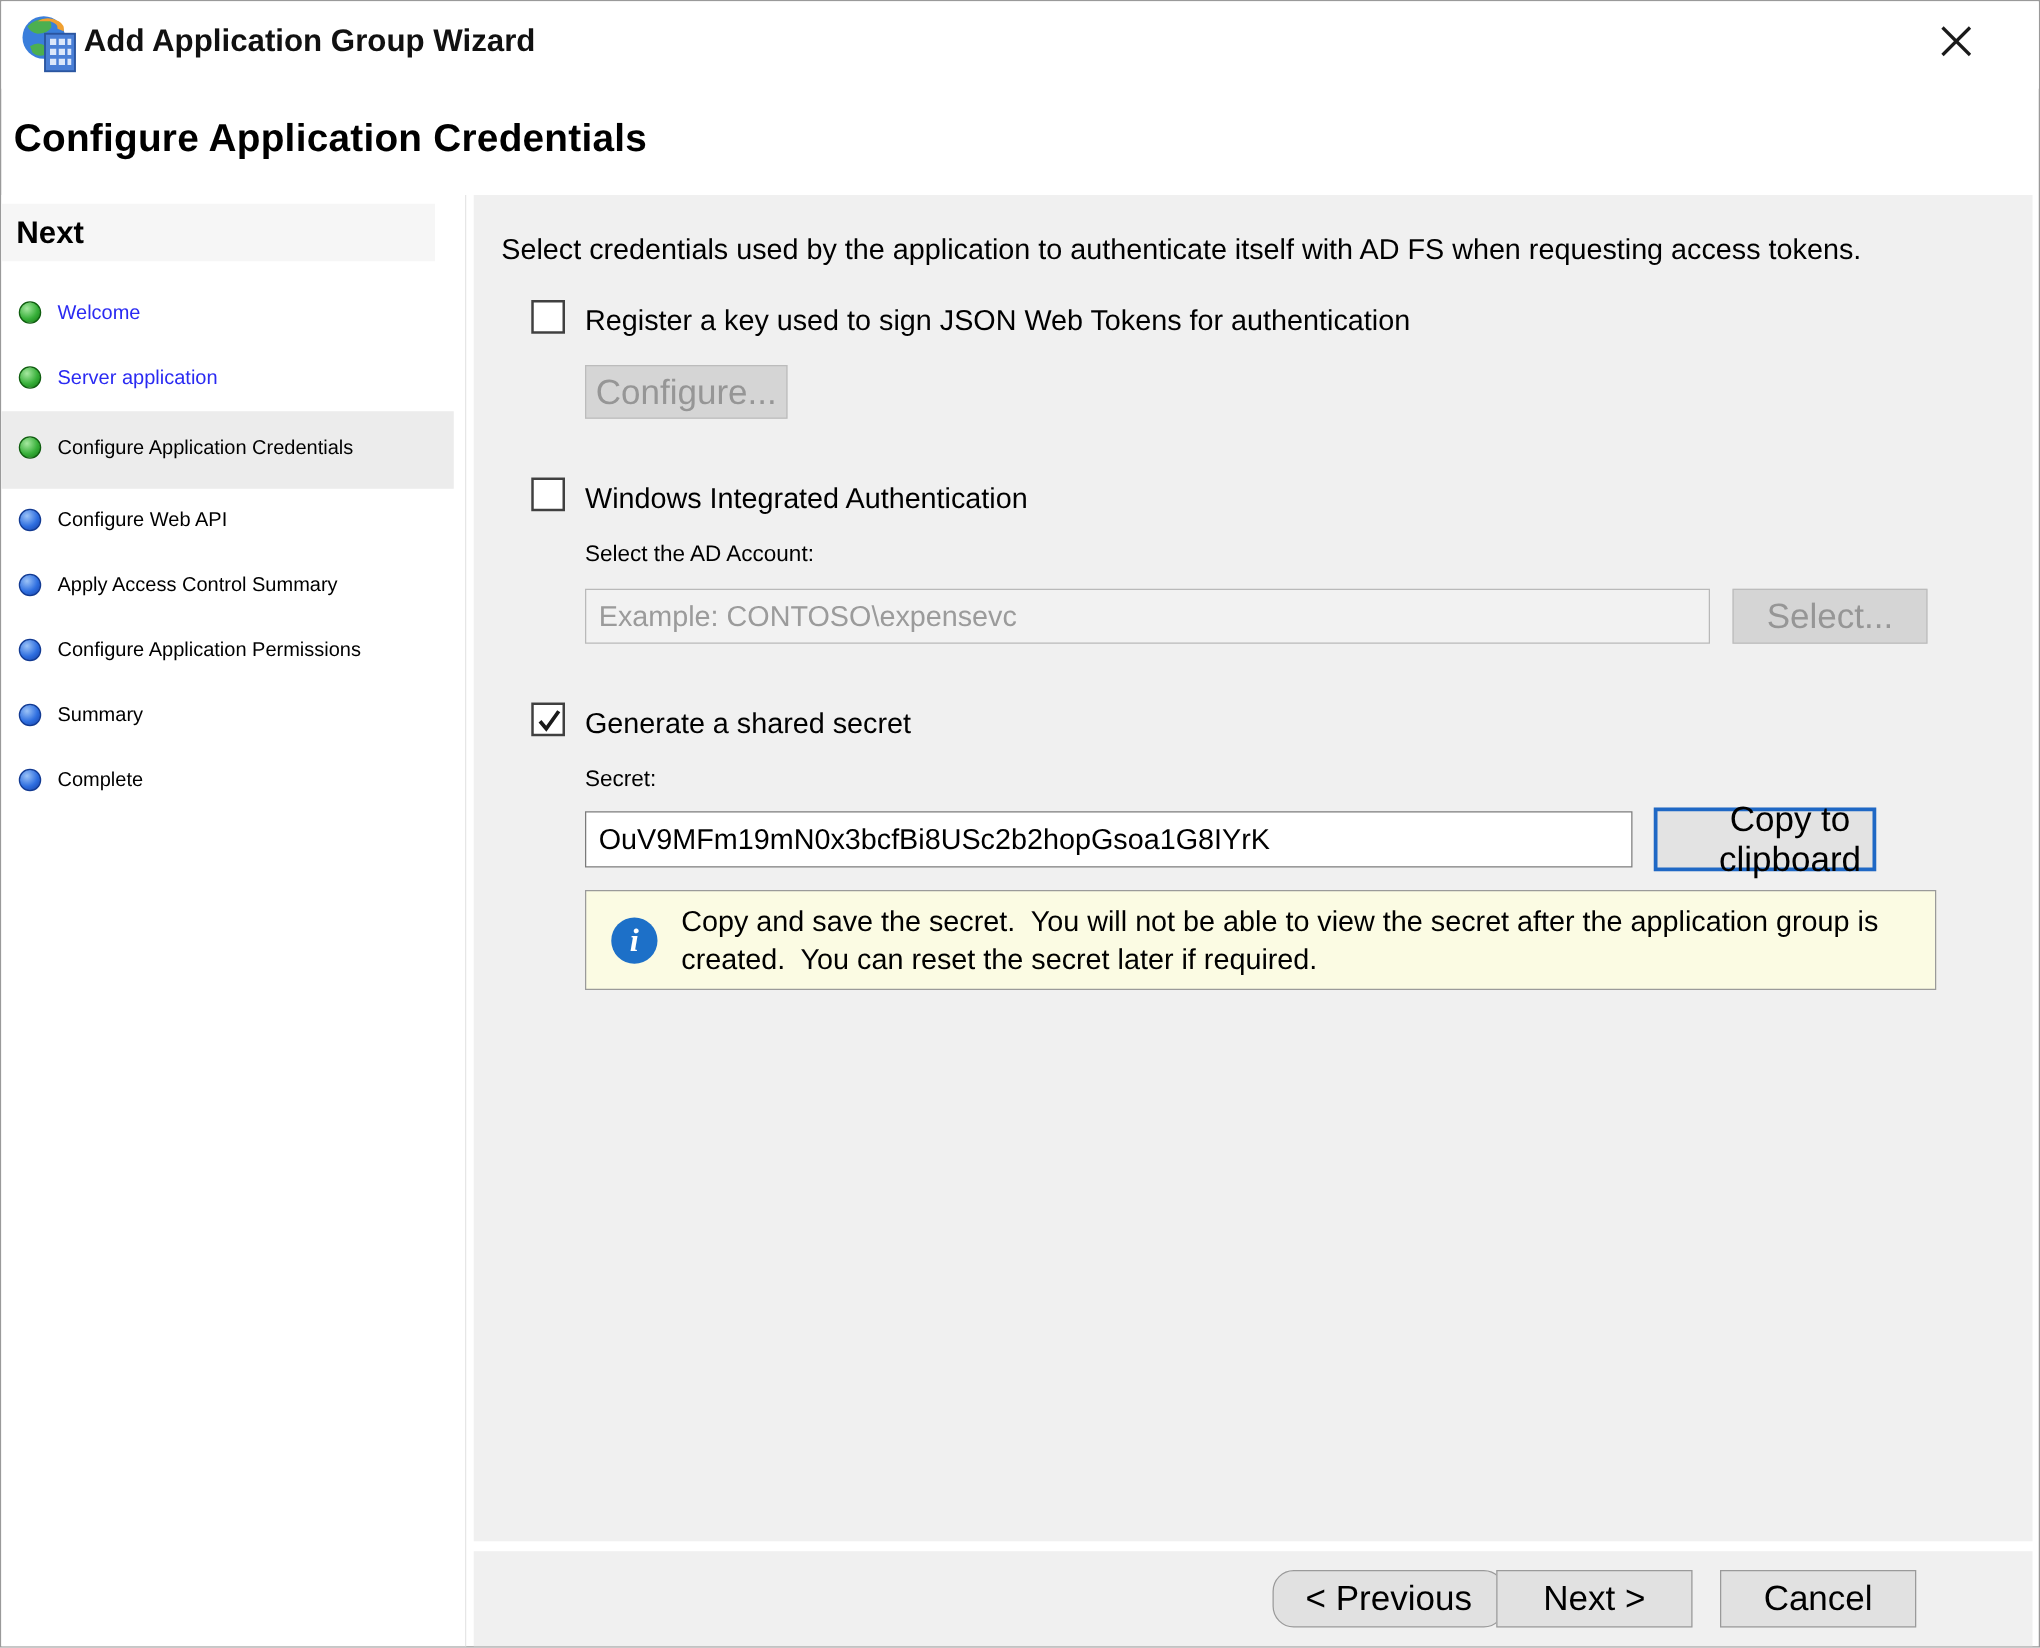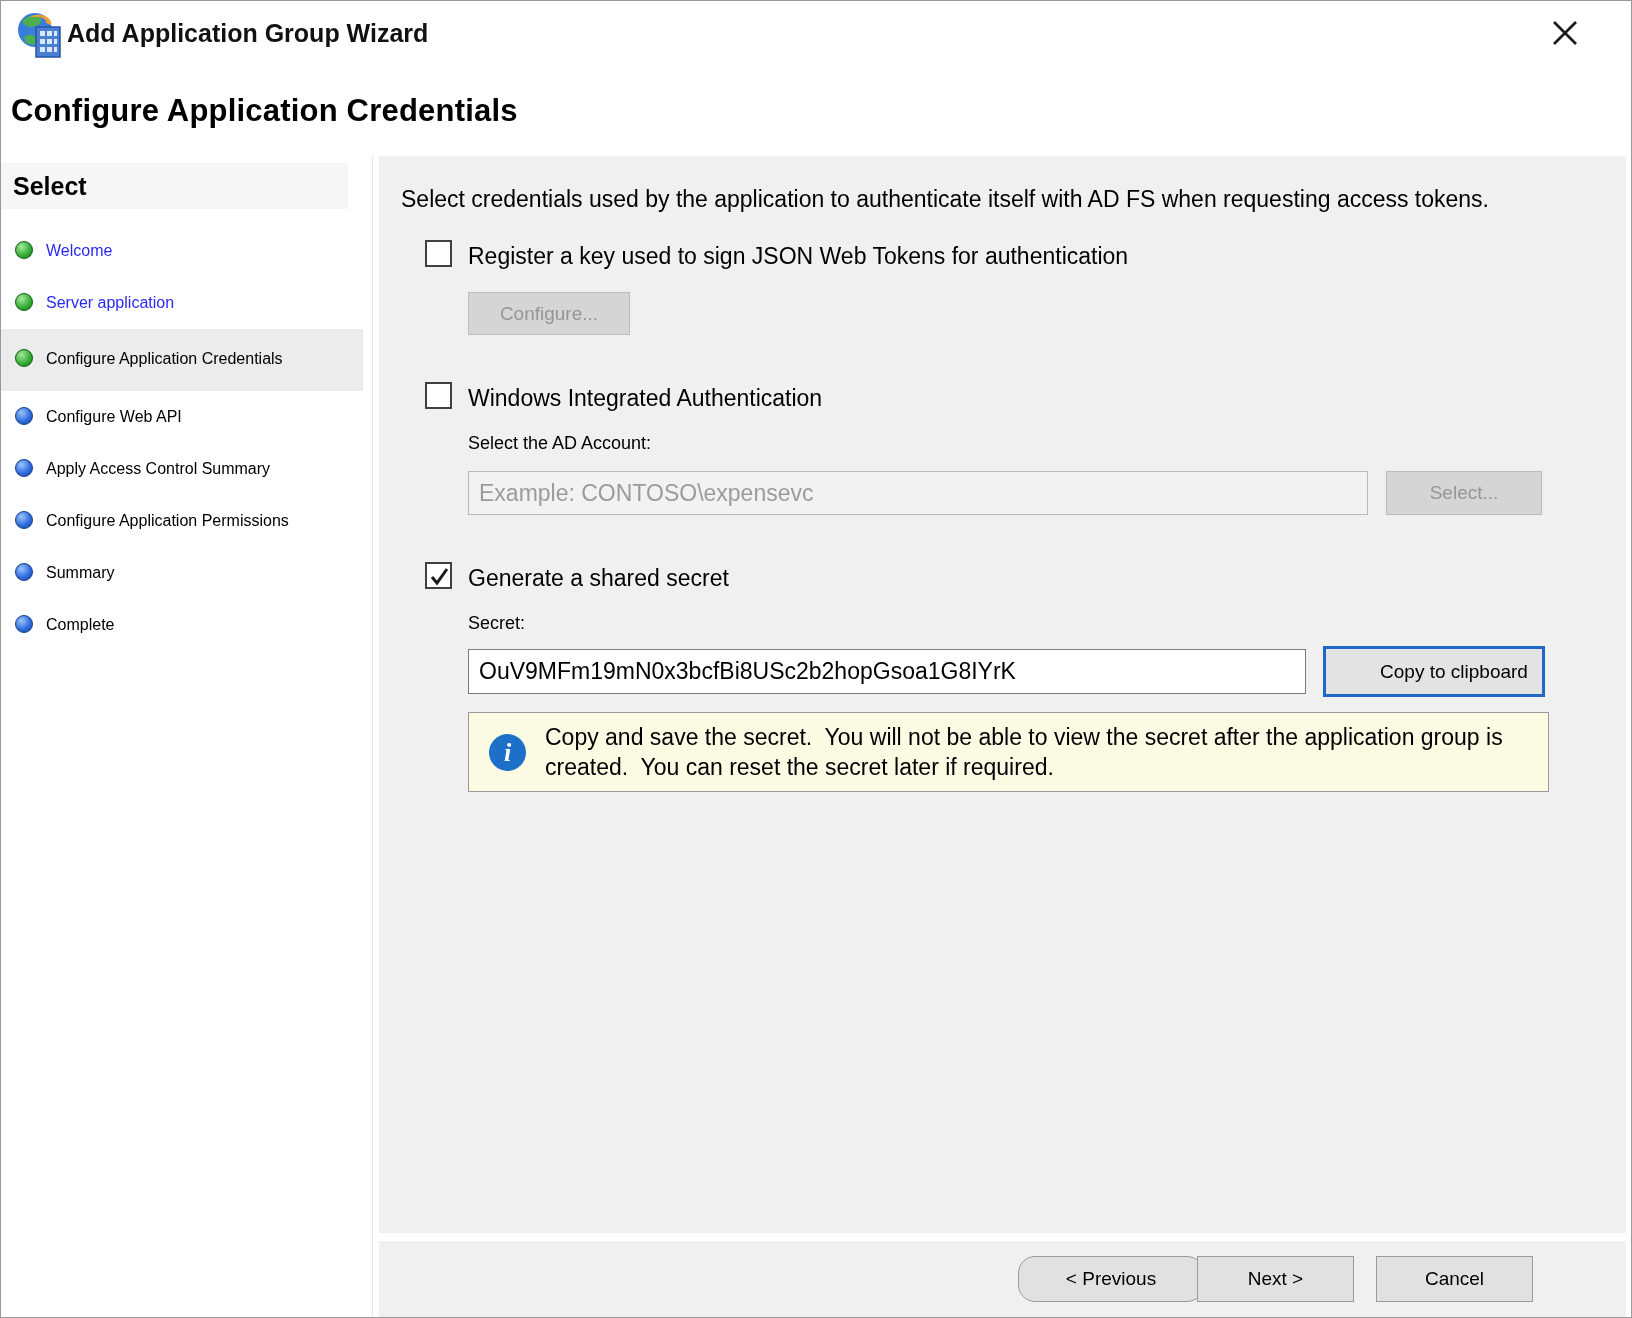--- a/index.html
+++ b/index.html
@@ -36,21 +36,21 @@
 
   
   .main-panel { position:absolute; left:378px; top:155px; width:1247px; height:1077px; background:#f0f0f0; }
   .intro { position:absolute; left:22px; top:30px; font-size:23px; color:#000; }
 
   .checkbox { position:absolute; width:27px; height:27px; background:#fff; border:2px solid #404040; }
   .checkbox svg { position:absolute; left:1px; top:1px; }
   .cb-label { position:absolute; font-size:23px; color:#000; }
 
   .win-btn {
-    position:absolute; font-size:19px; text-align:center;
+    position:absolute; font-size:28px; text-align:center;
     background:#e1e1e1; border:1px solid #9a9a9a; color:#000;
     display:flex; align-items:center; justify-content:center; cursor:pointer;
     font-family:"Liberation Sans", sans-serif;
   }
   .win-btn.disabled { background:#d5d5d5; border:1px solid #bcbcbc; color:#969696; cursor:default; }
   .win-btn.focused { border:3px solid #1f68c5; background:#e3e3e3; }
 
   .field-label { position:absolute; font-size:18px; color:#000; }
 
   .text-input {
@@ -109,21 +109,21 @@
     <svg width="32" height="32" viewBox="0 0 32 32">
       <line x1="5" y1="5" x2="27" y2="27" stroke="#1a1a1a" stroke-width="2.6"></line>
       <line x1="27" y1="5" x2="5" y2="27" stroke="#1a1a1a" stroke-width="2.6"></line>
     </svg>
   </span>
 </div>
 
 <div class="page-title">Configure Application Credentials</div>
 
 <div class="sidebar">
-  <div class="steps-header">Select</div>
+  <div class="steps-header">Next</div>
   <div class="steps-list">
 
     <div class="step">
       <span class="dot done"></span>
       <span class="step-label link">Welcome</span>
     </div>
 
     <div class="step">
       <span class="dot done"></span>
       <span class="step-label link">Server application</span>
@@ -179,21 +179,21 @@
 
   <span class="checkbox" style="left:46px; top:406px;">
     <svg width="23" height="23" viewBox="0 0 23 23">
       <polyline points="4,12 9,18 19,4" fill="none" stroke="#1a1a1a" stroke-width="3"></polyline>
     </svg>
   </span>
   <span class="cb-label" style="left:89px; top:409px;">Generate a shared secret</span>
 
   <span class="field-label" style="left:89px; top:457px;">Secret:</span>
   <input class="text-input" style="left: 89px; top: 493px; width: 838px; height: 45px;" value="OuV9MFm19mN0x3bcfBi8USc2b2hopGsoa1G8IYrK">
-  <div class="win-btn focused" style="left:944px; top:490px; width:222px; height:51px;padding-left:40px;">Copy to clipboard</div>
+  <div class="win-btn focused" style="left:944px; top:490px; width:178px; height:51px;padding-left:40px;">Copy to clipboard</div>
 
   <div class="notice-box">
     <span class="info-icon">i</span>
     <span class="notice-text">Copy and save the secret.  You will not be able to view the secret after the application group is created.  You can reset the secret later if required.</span>
   </div>
 
 </div>
 
 <div class="footer">
   <div class="win-btn btn-prev">&lt; Previous</div>

